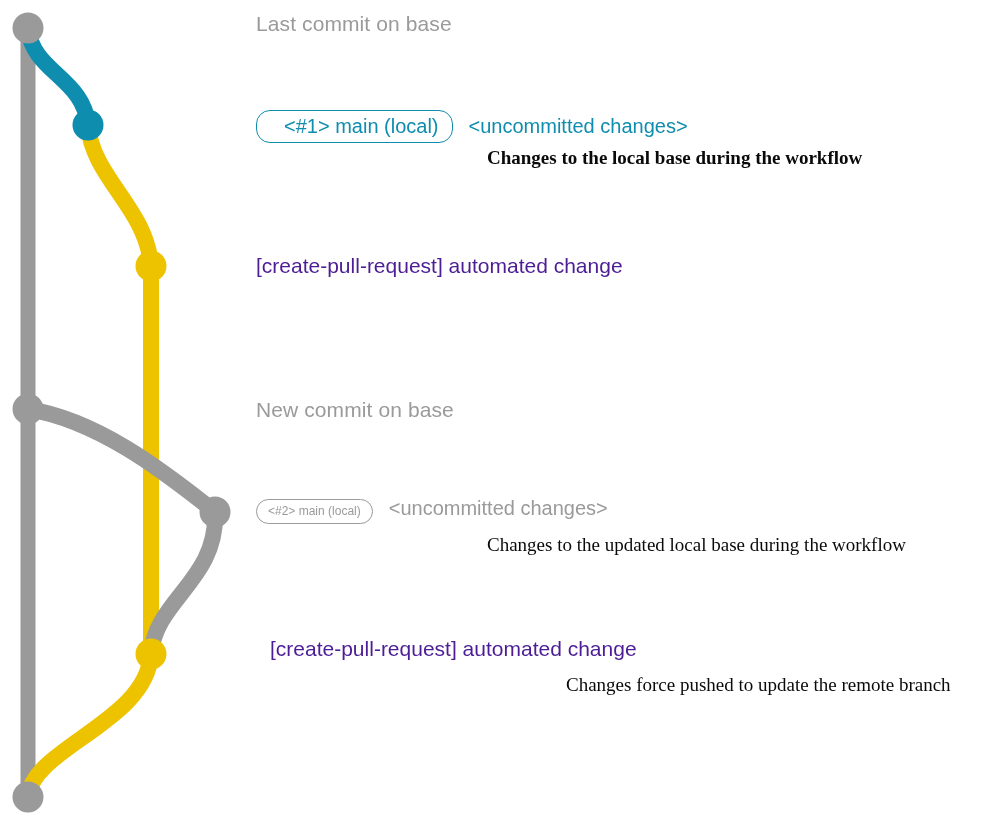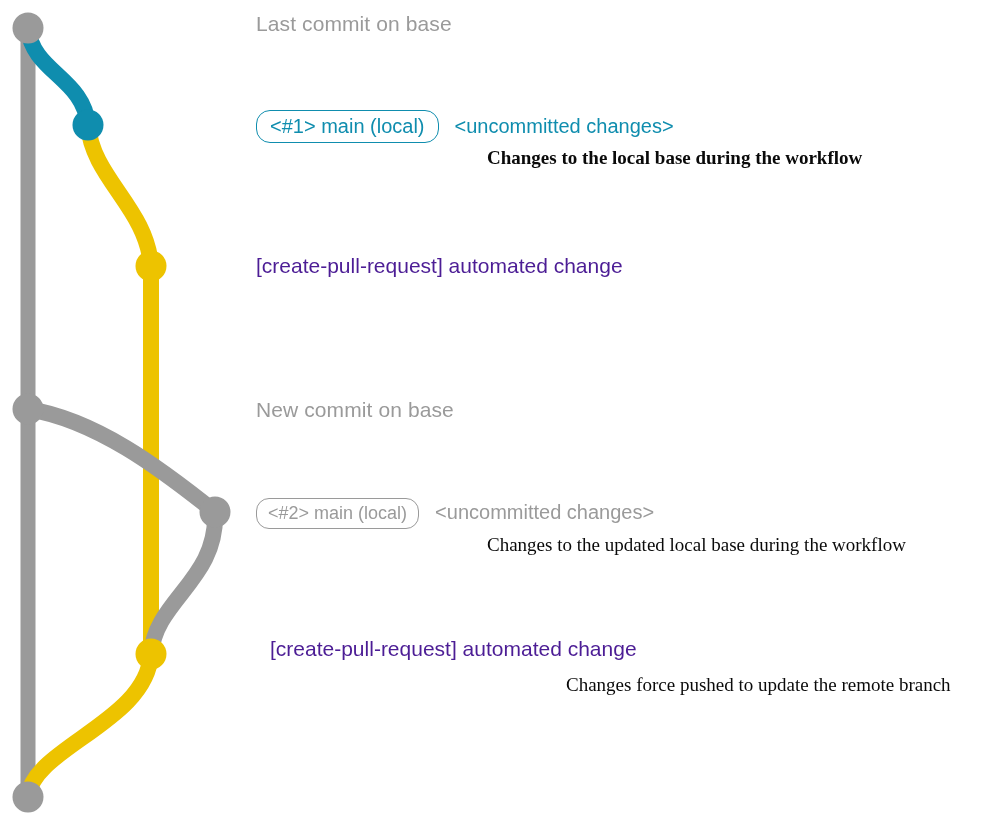--- a/index.html
+++ b/index.html
@@ -46,28 +46,28 @@
     font-size: 21px;
     color: #9a9a9a;
     letter-spacing: 0.1px;
   }
 
   
   .ref-chip {
     display: inline-block;
     border: 1.6px solid currentColor;
     border-radius: 14px;
-    padding: 5px 13px 6px 13px;
+    padding: 5px 13px 6px 27px;
     font-size: 20px;
     line-height: 1;
     font-family: "Liberation Sans", sans-serif;
     background: #ffffff;
   }
   .ref-chip.small {
-    font-size: 18px;
+    font-size: 12px;
     padding: 5px 11px 6px 11px;
     border-radius: 13px;
   }
 
   
   .subject {
     font-size: 20px;
     font-family: Liberation Sans, sans-serif;
     line-height: 1;
   }

